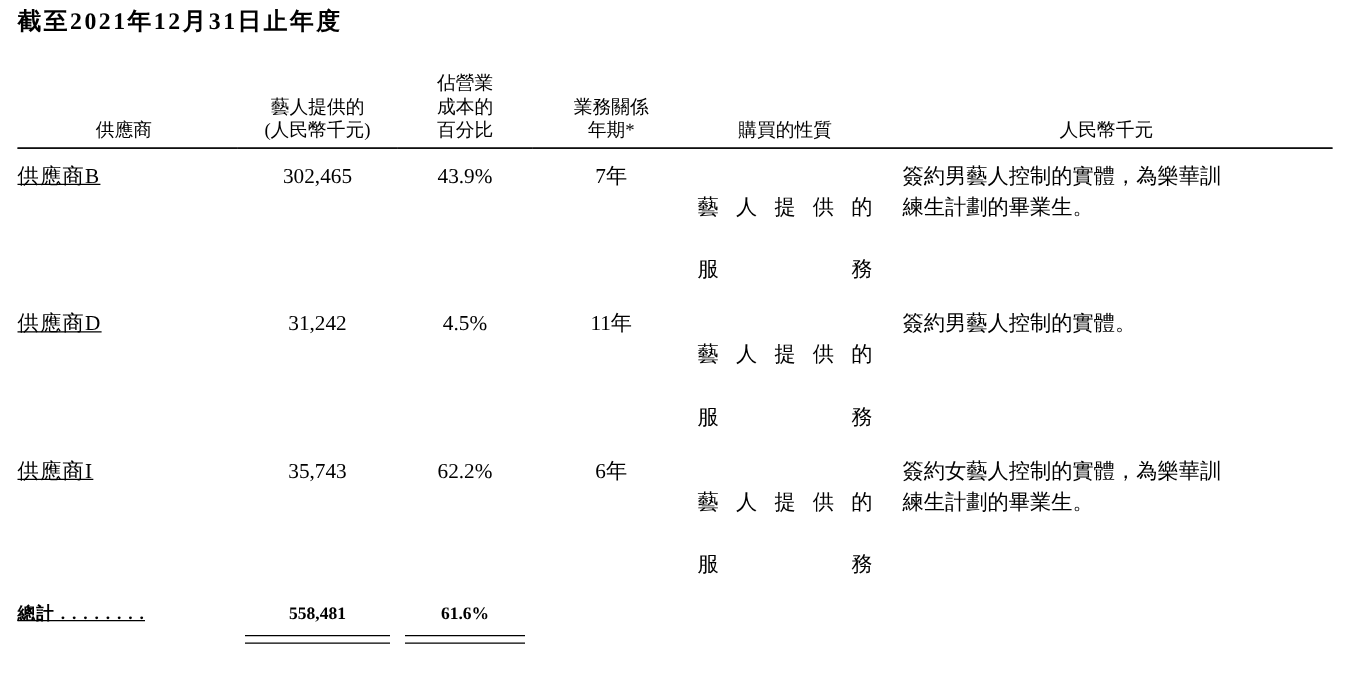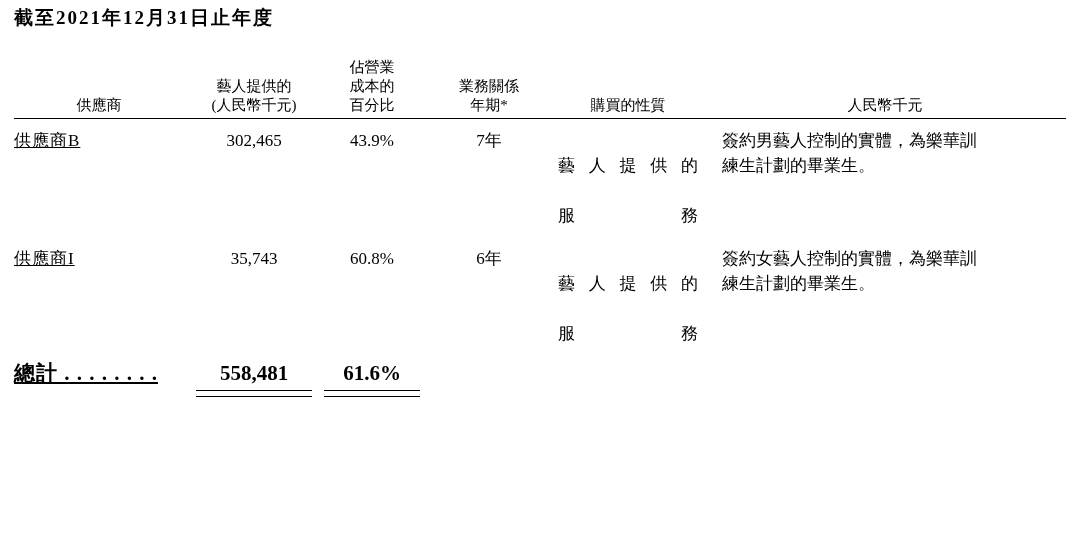--- a/index.html
+++ b/index.html
@@ -84,21 +84,21 @@
     text-align-last: justify;
   }
   td.bg {
     text-align: left;
     padding-left: 18px;
   }
   td.bg .ln { display: block; }
 
   tbody tr.total td {
     font-weight: bold;
-    font-size: 21px;
+    font-size: 14px;
     padding-top: 6px;
     padding-bottom: 2px;
   }
   tbody tr.total td.supplier {
     letter-spacing: 1px;
   }
   .dbl-rule {
     height: 5px;
     border-top: 1.3px solid #000;
     border-bottom: 1.3px solid #000;
@@ -159,26 +159,39 @@
           <span class="ln j">藝人提供的</span>
           <span class="ln">服務</span>
         </td>
         <td class="bg">
           <span class="ln">簽約男藝人控制的實體，為樂華訓</span>
           <span class="ln">練生計劃的畢業生。</span>
         </td>
       </tr>
 
 
+      <tr>
+        <td class="supplier">供應商D</td>
+        <td class="amount">31,242</td>
+        <td class="pct">4.5%</td>
+        <td class="years">11年</td>
+        <td class="nature">
+          <span class="ln j">藝人提供的</span>
+          <span class="ln">服務</span>
+        </td>
+        <td class="bg">
+          <span class="ln">簽約男藝人控制的實體。</span>
+        </td>
+      </tr>
 
 
       <tr>
         <td class="supplier">供應商I</td>
         <td class="amount">35,743</td>
-        <td class="pct">60.8%</td>
+        <td class="pct">62.2%</td>
         <td class="years">6年</td>
         <td class="nature">
           <span class="ln j">藝人提供的</span>
           <span class="ln">服務</span>
         </td>
         <td class="bg">
           <span class="ln">簽約女藝人控制的實體，為樂華訓</span>
           <span class="ln">練生計劃的畢業生。</span>
         </td>
       </tr>

